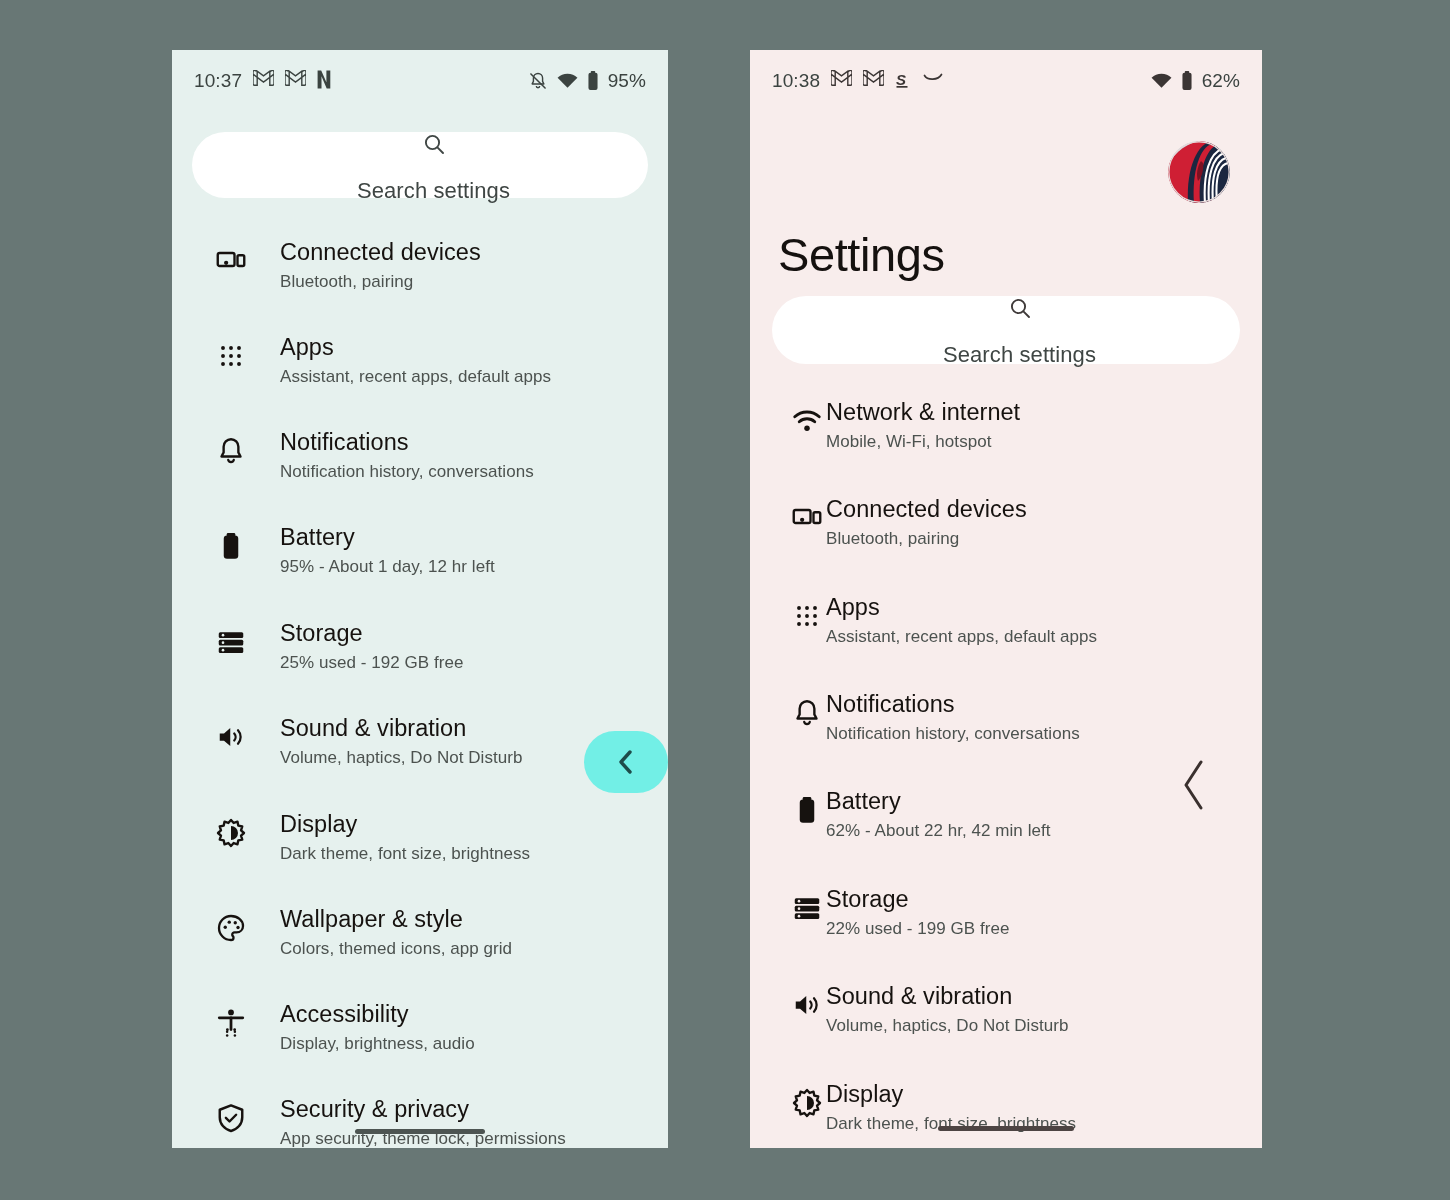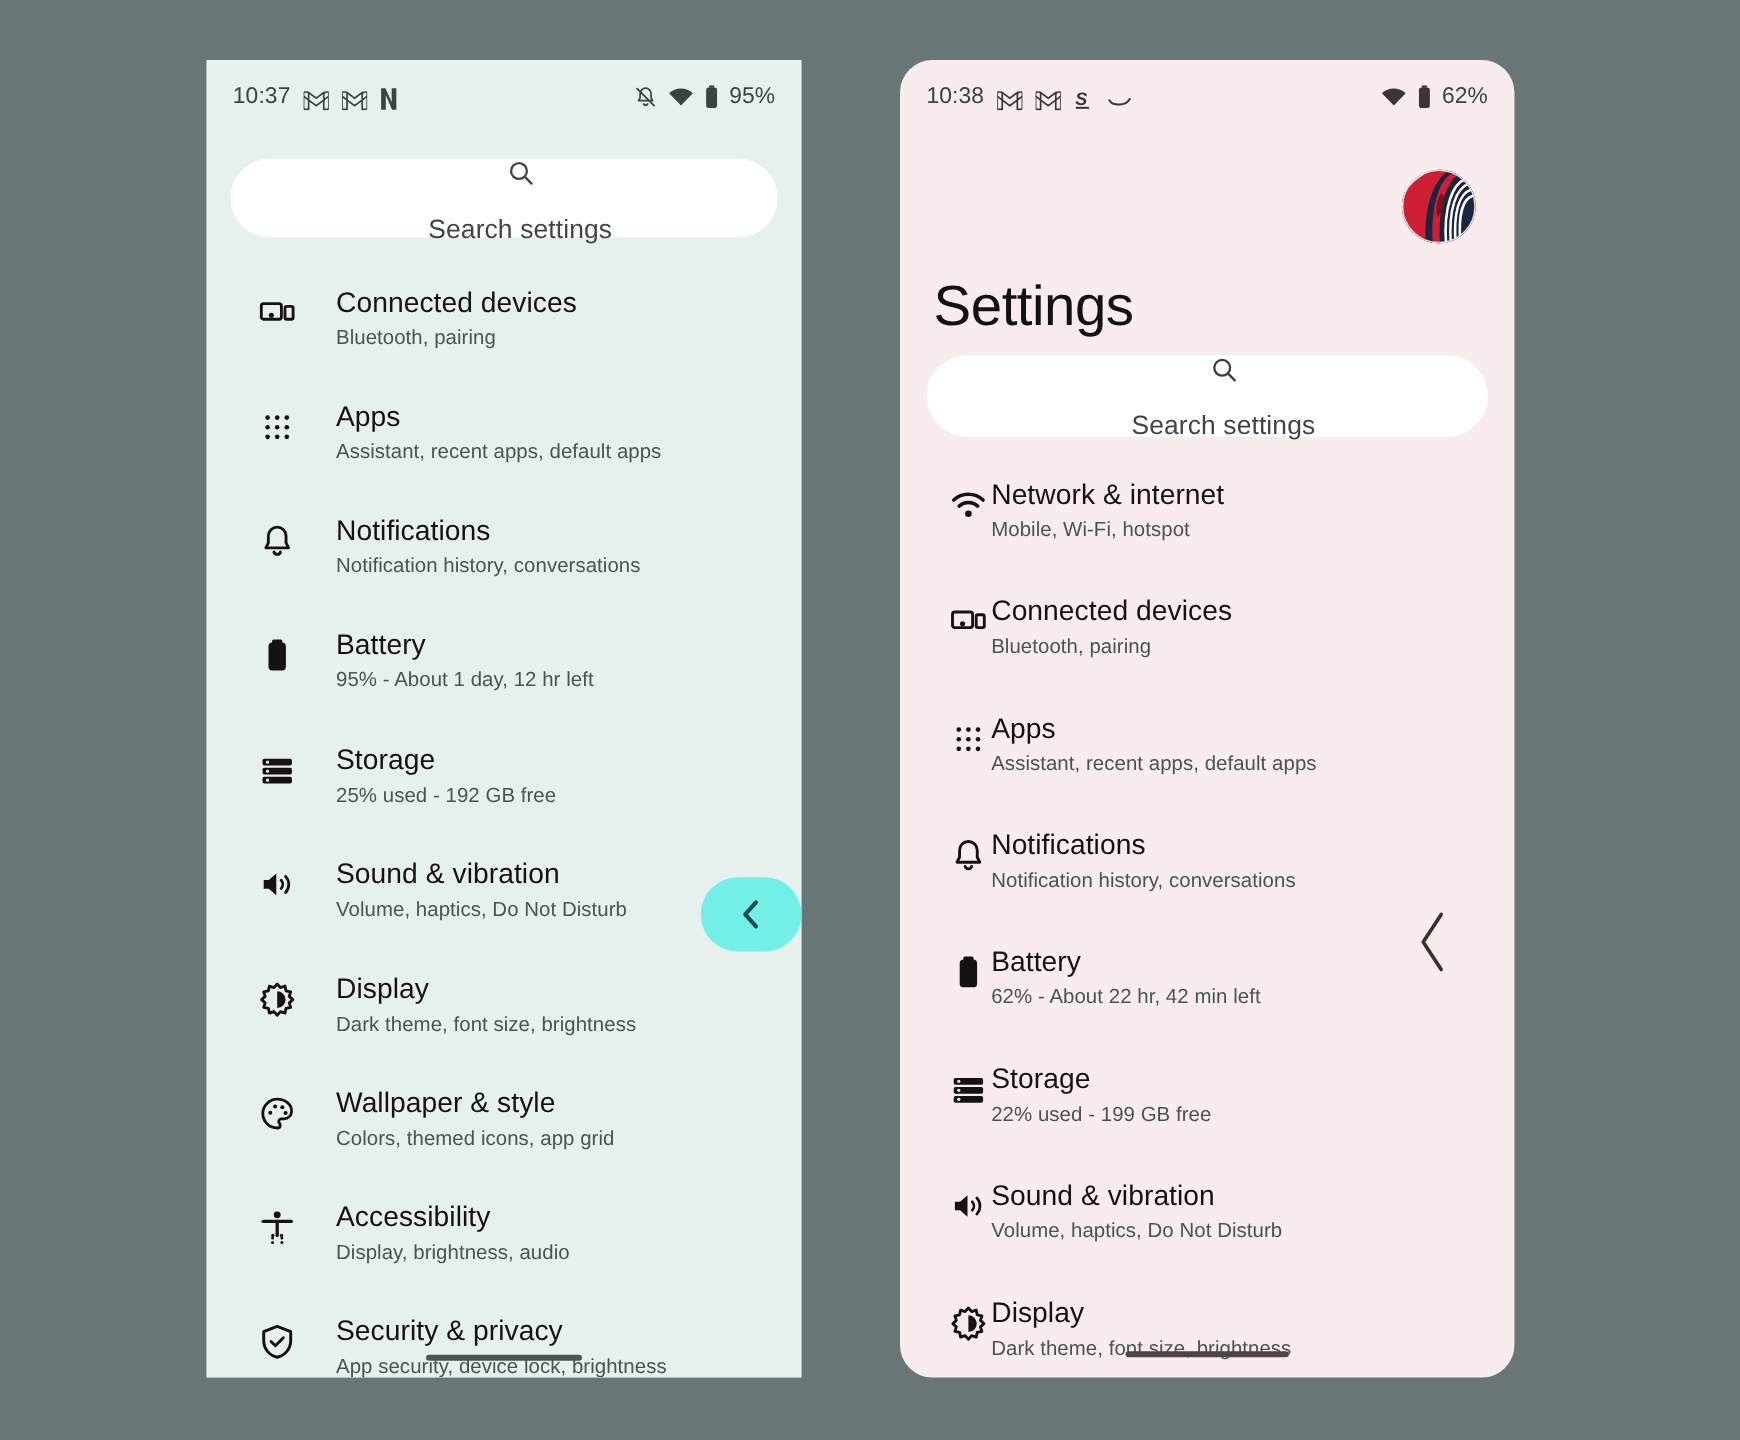--- a/index.html
+++ b/index.html
@@ -10,31 +10,31 @@
     overflow: hidden;
   }
   .stage { position: relative; width: 1450px; height: 1200px; }
 
   
   .phone {
     position: absolute;
     overflow: hidden;
   }
   #phone-left  { left: 172px; top: 50px; width: 496px; height: 1098px; background: #e6f1ee; }
-  #phone-right { left: 750px; top: 50px; width: 512px; height: 1098px; background: #f8edec; border-radius: 27px; }
+  #phone-right { left: 750px; top: 50px; width: 512px; height: 1098px; background: #f8edec; }
 
   
   .statusbar {
     position: absolute; left: 0; top: 0;
     width: 100%; height: 62px;
     display: flex; align-items: center;
     padding: 0 22px;
     color: #3b4340;
   }
-  .sb-left { display: flex; align-items: flex-end; gap: 11px; }
+  .sb-left { display: flex; align-items: flex-start; gap: 11px; }
   .sb-right { display: flex; align-items: center; gap: 9px; margin-left: auto; }
   .sb-time { font-size: 19px; letter-spacing: .1px; font-weight: 400; }
   .sb-pct  { font-size: 19px; letter-spacing: .1px; }
   .ic { display: inline-flex; align-items: center; justify-content: center; }
   .ic svg { display: block; }
 
   
   .searchbar {
     position: absolute;
     background: #fff;
@@ -304,21 +304,21 @@
         </div>
         <div class="row" style="position: absolute; top: 857px; left: 0px; right: 0px;">
           <div class="row-icon">
             <svg width="30" height="30" viewBox="0 0 24 24">
               <path d="M12 1.9 3 5.4v6c0 5.4 3.8 9.8 9 11 5.2-1.2 9-5.6 9-11v-6z" fill="none" stroke="#16120f" stroke-width="1.95" stroke-linejoin="round"></path>
               <path d="M7.9 11.9l2.9 2.9 5.3-5.4" fill="none" stroke="#16120f" stroke-width="1.95" stroke-linecap="round" stroke-linejoin="round"></path>
             </svg>
           </div>
           <div class="row-text">
             <div class="row-title">Security &amp; privacy</div>
-            <div class="row-sub">App security, device lock, brightness</div>
+            <div class="row-sub">App security, theme lock, permissions</div>
           </div>
         </div>
       </div>
 
     <div id="back-pill" style="left:412px; top:681px;">
       <span class="ic">
         <svg width="26" height="30" viewBox="0 0 26 30">
             <path d="M17 5 8 15l9 10" fill="none" stroke="#1e4c4a" stroke-width="3.4" stroke-linecap="round" stroke-linejoin="round"></path>
           </svg>
       </span>

